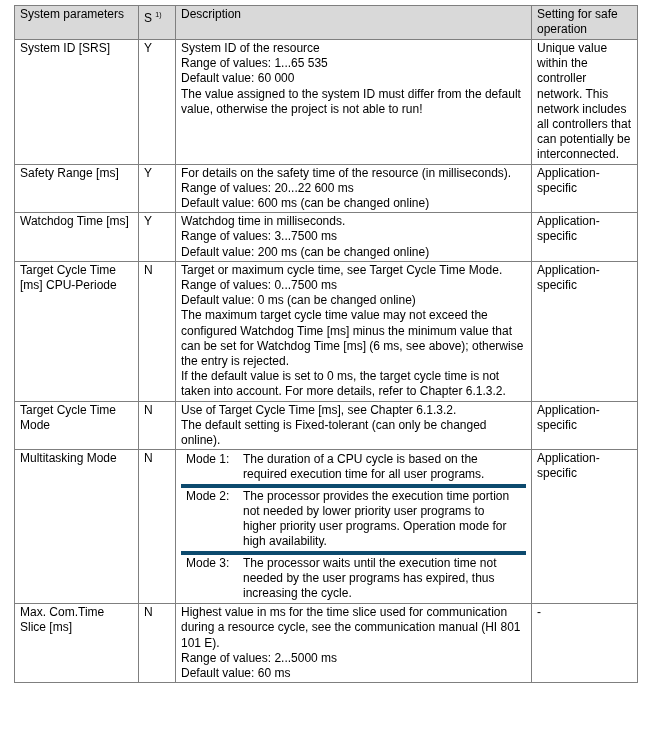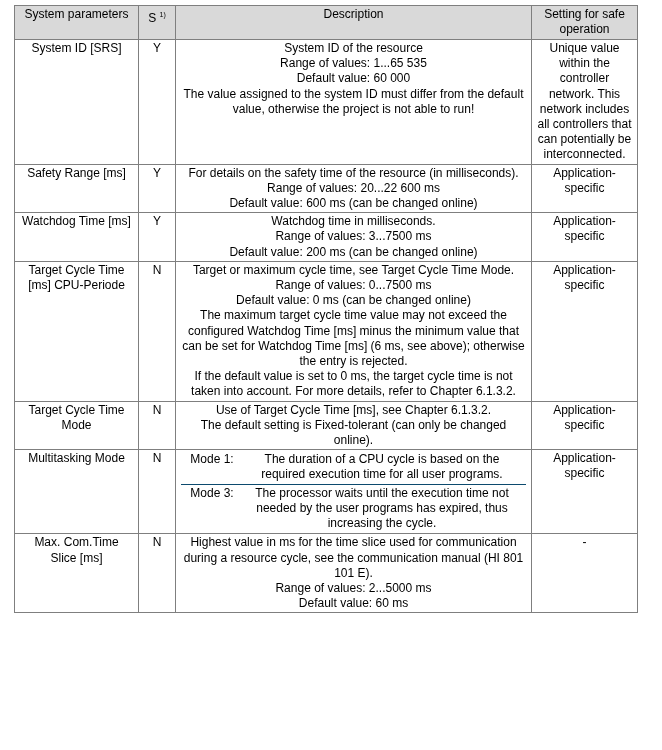--- a/index.html
+++ b/index.html
@@ -1,28 +1,28 @@
 <!DOCTYPE html>
 <html><head>
 <meta charset="utf-8">
 <style>
   html, body { margin: 0; padding: 0; background: #ffffff; }
   body { width: 662px; height: 750px; position: relative; overflow: hidden;
          font-family: "Liberation Sans", sans-serif; font-size: 12px; color: #000; }
   table.params { position: absolute; left: 14px; top: 5px; border-collapse: collapse;
                  width: 623px; table-layout: fixed; }
   table.params td, table.params th { border: 1px solid #7f7f7f; vertical-align: top;
-                 padding: 1px 5px 1px 5px; line-height: 15.2px; text-align: center; font-weight: normal; margin-left: 24px; }
+                 padding: 1px 5px 1px 5px; line-height: 15.2px; text-align: left; font-weight: normal; margin-left: 24px; }
   table.params th { background: #d9d9d9; height: 31px; }
   col.c1 { width: 124px; } col.c2 { width: 37px; } col.c3 { width: 356px; } col.c4 { width: 106px; }
   sup { font-size: 7px; vertical-align: 5px; }
   .line { display: block; }
   td.desc-multi { padding: 0; }
   table.modes { border-collapse: collapse; width: 100%; table-layout: fixed; }
-  table.modes td { border: none; border-bottom: 1px solid #0c4a6e; padding: 1px 5px; line-height: 15.2px; }
+  table.modes td { border: none; border-bottom: 4px solid #0c4a6e; padding: 1px 5px; line-height: 15.2px; }
   table.modes tr:last-child td { border-bottom: none; }
   table.modes td.mlabel { width: 52px; padding-right: 0; }
 </style>
 </head>
 <body>
 
 <table class="params">
   <colgroup>
       <col class="c1">
       <col class="c2">
@@ -97,20 +97,24 @@
       <td>Multitasking Mode</td>
       <td>N</td>
       <td class="desc-multi">
         <table class="modes">
           <tbody>
               <tr>
             <td class="mlabel">Mode 1:</td>
             <td>The duration of a CPU cycle is based on the required execution time for all user programs.</td>
           </tr>
           <tr>
+            <td class="mlabel">Mode 2:</td>
+            <td>The processor provides the execution time portion not needed by lower priority user programs to higher priority user programs. Operation mode for high availability.</td>
+          </tr>
+          <tr>
             <td class="mlabel">Mode 3:</td>
             <td>The processor waits until the execution time not needed by the user programs has expired, thus increasing the cycle.</td>
           </tr>
         </tbody>
           </table>
       </td>
       <td>Application-specific</td>
     </tr>
     <tr>
       <td>Max. Com.Time Slice [ms]</td>

